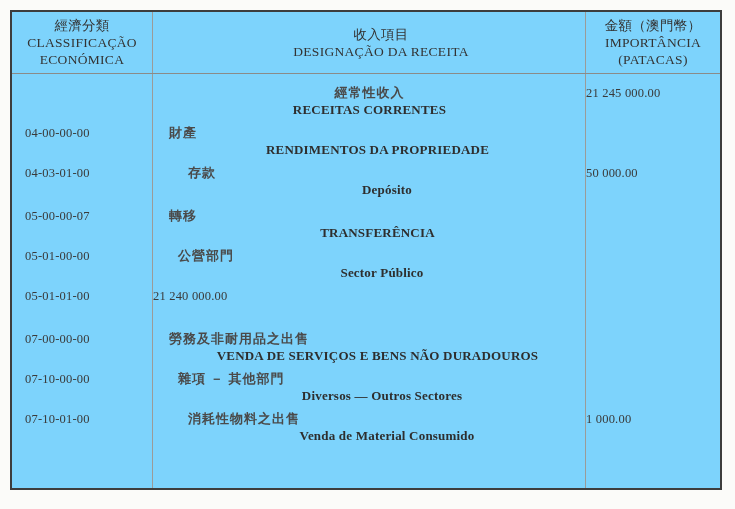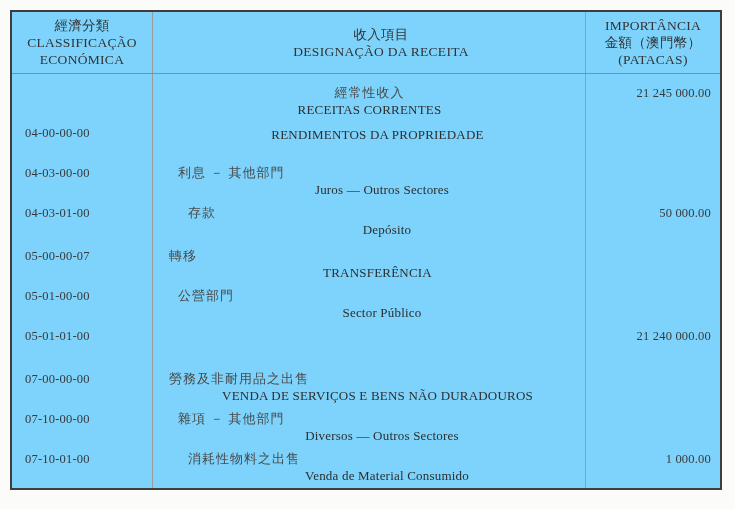--- a/index.html
+++ b/index.html
@@ -26,29 +26,29 @@
   .hdr.h1{left:0;width:140px;}
   .hdr.h2{left:153px;width:432px;}
   .hdr.h3{left:574px;width:134px;}
   .body{position:absolute;left:0;right:0;top:62px;bottom:0;}
   .row{display:flex;height:40px;box-sizing:border-box;}
   .row.gap{margin-top:3px;}
   .cell{box-sizing:border-box;}
   .code{
     width:141px;padding:12px 0 0 13px;font-size:12.5px;letter-spacing:.2px;color:#3a3a3a;
   }
-  .desc{width:433px;padding-top:11px;font-size:13px;}
+  .desc{width:433px;padding-top:11px;font-size:13px;font-weight:bold;}
   .desc .zh{line-height:15px;color:#4a4a4a;letter-spacing:1px;}
   .desc .pt{line-height:16px;margin-top:2px;color:#2e2e2e;letter-spacing:.2px;text-align:center;}
   .indent-0 .desc{padding-left:16px;}
   .indent-1 .desc{padding-left:25px;}
   .indent-2 .desc{padding-left:35px;}
   .row.section .desc{padding-left:0;text-align:center;}
   .amount{
-    flex:1;padding:12px 9px 0 0;text-align:right;
+    flex:1;padding:12px 9px 0 0;text-align:left;
     font-size:12.5px;color:#3a3a3a;letter-spacing:.2px;white-space:nowrap;
   }
 </style>
 </head>
 <body>
 
 <div class="table">
   <div class="vline v1"></div>
   <div class="vline v2"></div>
   <div class="hline"></div>
@@ -56,52 +56,45 @@
   <div class="hdr h1">
     <div>經濟分類</div>
     <div>CLASSIFICAÇÃO</div>
     <div>ECONÓMICA</div>
   </div>
   <div class="hdr h2">
     <div>收入項目</div>
     <div>DESIGNAÇÃO DA RECEITA</div>
   </div>
   <div class="hdr h3">
+    <div>金額（澳門幣）</div>
     <div>IMPORTÂNCIA</div>
-    <div>金額（澳門幣）</div>
     <div>(PATACAS)</div>
   </div>
 
   <div class="body">
 
     <div class="row section">
       <div class="cell code"></div>
       <div class="cell desc">
         <div class="zh">經常性收入</div>
         <div class="pt">RECEITAS CORRENTES</div>
       </div>
       <div class="cell amount">21 245 000.00</div>
     </div>
 
     <div class="row indent-0">
       <div class="cell code">04-00-00-00</div>
       <div class="cell desc">
+        <div class="zh">財產</div>
         <div class="pt">RENDIMENTOS DA PROPRIEDADE</div>
       </div>
       <div class="cell amount"></div>
     </div>
 
-    <div class="row indent-1">
-      <div class="cell code">04-03-00-00</div>
-      <div class="cell desc">
-        <div class="zh">利息 － 其他部門</div>
-        <div class="pt">Juros — Outros Sectores</div>
-      </div>
-      <div class="cell amount"></div>
-    </div>
 
     <div class="row indent-2">
       <div class="cell code">04-03-01-00</div>
       <div class="cell desc">
         <div class="zh">存款</div>
         <div class="pt">Depósito</div>
       </div>
       <div class="cell amount">50 000.00</div>
     </div>
 

